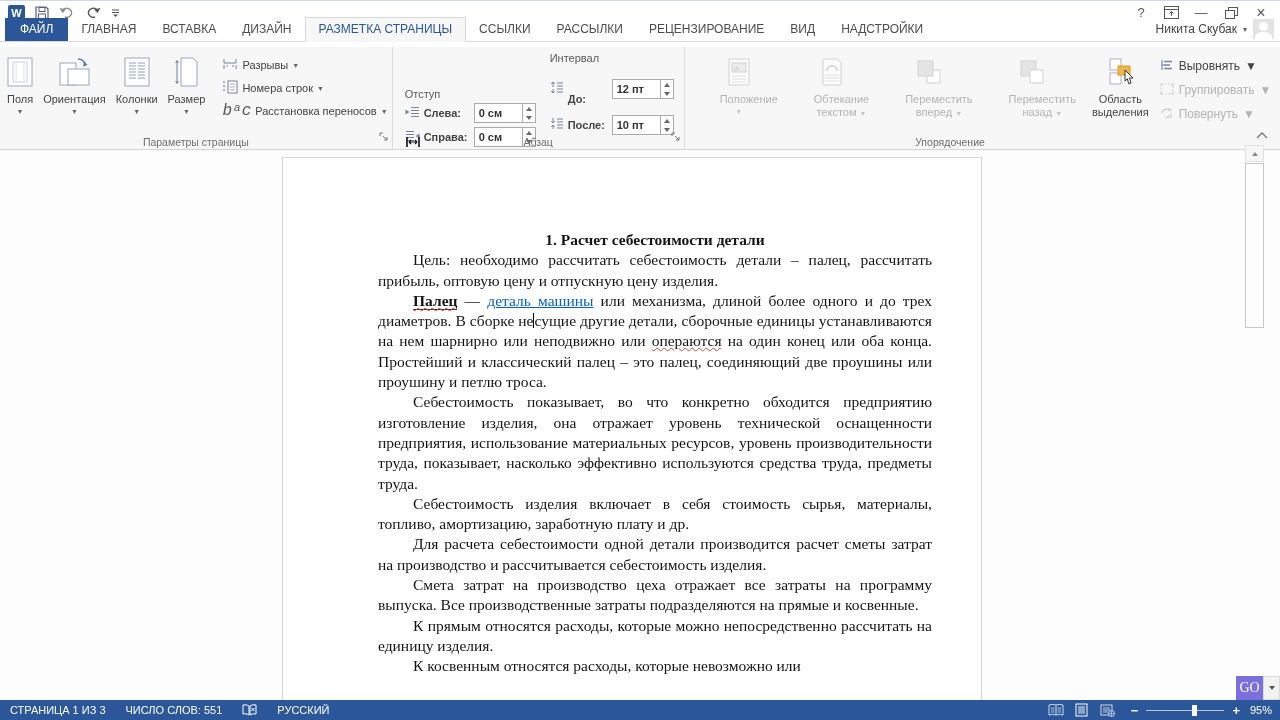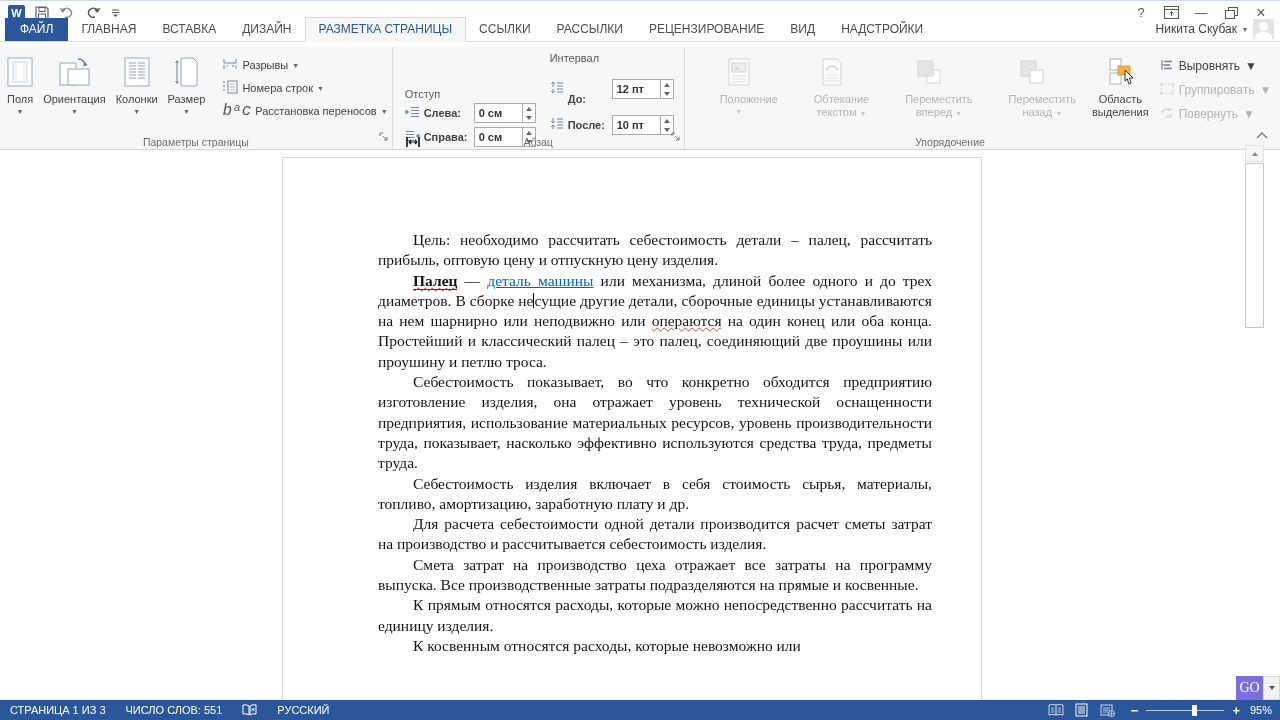--- a/index.html
+++ b/index.html
@@ -456,20 +456,21 @@
 <span class="colresize-pointer">
   <svg width="18" height="18" viewBox="0 0 18 18">
       <path d="M3 4 v10 M15 4 v10" stroke="#111" stroke-width="1.6"></path>
       <path d="M5 9 h8 M5 9 l2 -2 M5 9 l2 2 M13 9 l-2 -2 M13 9 l-2 2" stroke="#111" stroke-width="1.2" fill="none"></path>
     </svg>
 </span>
 
 <div class="docarea">
   <div class="page">
     <div class="doc">
+      <h1>1. Расчет себестоимости детали</h1>
       <p>Цель: необходимо рассчитать себестоимость детали – палец, рассчитать прибыль, оптовую цену и отпускную цену изделия.</p>
       <p><span class="term">Палец</span><span> — </span><a class="doclink">деталь машины</a><span> или механизма, длиной более одного и до трех диаметров. В сборке не</span><span class="caret-line"></span><span>сущие другие детали, сборочные единицы устанавливаются на нем шарнирно или неподвижно или </span><span class="misspell">операются</span><span> на один конец или оба конца. Простейший и классический палец – это палец, соединяющий две проушины или проушину и петлю троса.</span></p>
       <p>Себестоимость показывает, во что конкретно обходится предприятию изготовление изделия, она отражает уровень технической оснащенности предприятия, использование материальных ресурсов, уровень производительности труда, показывает, насколько эффективно используются средства труда, предметы труда.</p>
       <p>Себестоимость изделия включает в себя стоимость сырья, материалы, топливо, амортизацию, заработную плату и др.</p>
       <p>Для расчета себестоимости одной детали производится расчет сметы затрат на производство и рассчитывается себестоимость изделия.</p>
       <p>Смета затрат на производство цеха отражает все затраты на программу выпуска. Все производственные затраты подразделяются на прямые и косвенные.</p>
       <p>К прямым относятся расходы, которые можно непосредственно рассчитать на единицу изделия.</p>
       <p>К косвенным относятся расходы, которые невозможно или</p>
     </div>
   </div>

